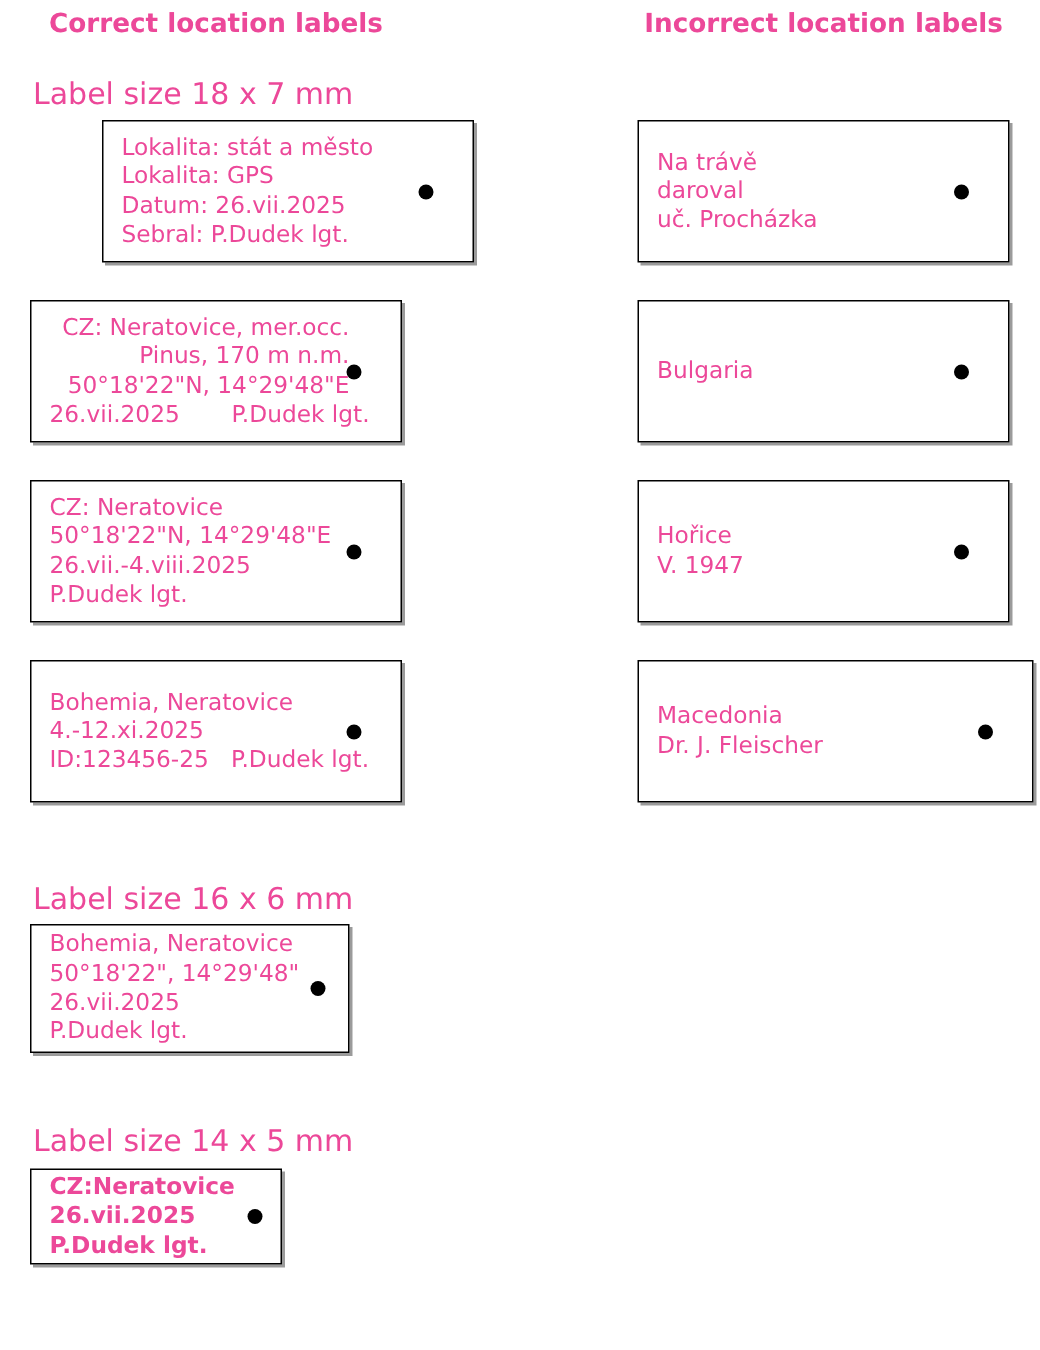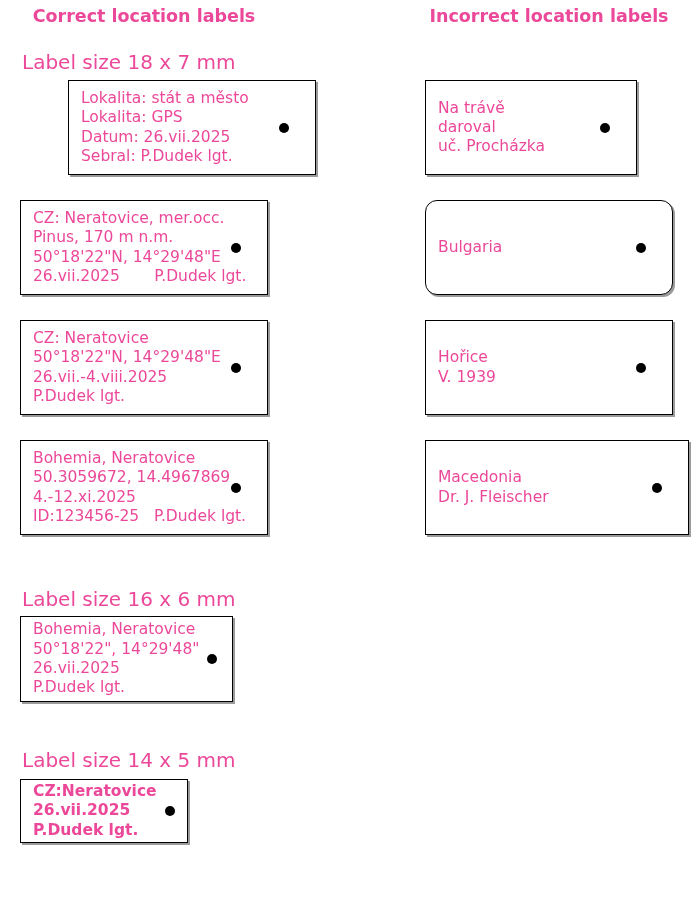--- a/index.html
+++ b/index.html
@@ -72,59 +72,58 @@
   <div class="size-label" style="top:53px">Label size 18 x 7 mm</div>
 
   <div class="lbox" style="left:20px; top:80px; width:248px; height:95px;margin-left:48px;">
     <div class="line">Lokalita: stát a město</div>
     <div class="line">Lokalita: GPS</div>
     <div class="line">Datum: 26.vii.2025</div>
     <div class="line">Sebral: P.Dudek lgt.</div>
     <span class="pin-dot"></span>
   </div>
 
-  <div class="lbox" style="left:20px; top:200px; width:248px; height:95px;">
+  <div class="lbox" style="left:20px; top:200px; width:248px; height:95px;text-align:right;">
     <div class="line">CZ: Neratovice, mer.occ.</div>
     <div class="line">Pinus, 170 m n.m.</div>
     <div class="line">50°18'22"N, 14°29'48"E</div>
     <div class="line">26.vii.2025       P.Dudek lgt.</div>
     <span class="pin-dot"></span>
   </div>
 
   <div class="lbox" style="left:20px; top:320px; width:248px; height:95px;">
     <div class="line">CZ: Neratovice</div>
     <div class="line">50°18'22"N, 14°29'48"E</div>
     <div class="line">26.vii.-4.viii.2025</div>
     <div class="line">P.Dudek lgt.</div>
     <span class="pin-dot"></span>
   </div>
 
   <div class="lbox" style="left:20px; top:440px; width:248px; height:95px;">
     <div class="line">Bohemia, Neratovice</div>
-    <div class="line">50.3059672, 14.4967869</div>
     <div class="line">4.-12.xi.2025</div>
     <div class="line">ID:123456-25   P.Dudek lgt.</div>
     <span class="pin-dot"></span>
   </div>
 
-  <div class="lbox" style="left:425px; top:80px; width:212px; height:95px;">
+  <div class="lbox" style="left:425px; top:80px; width:248px; height:95px;">
     <div class="line">Na trávě</div>
     <div class="line">daroval</div>
     <div class="line">uč. Procházka</div>
     <span class="pin-dot"></span>
   </div>
 
-  <div class="lbox" style="left:425px; top:200px; width:248px; height:95px;border-radius:12px;">
+  <div class="lbox" style="left:425px; top:200px; width:248px; height:95px;">
     <div class="line">Bulgaria</div>
     <span class="pin-dot"></span>
   </div>
 
   <div class="lbox" style="left:425px; top:320px; width:248px; height:95px;">
     <div class="line">Hořice</div>
-    <div class="line">V. 1939</div>
+    <div class="line">V. 1947</div>
     <span class="pin-dot"></span>
   </div>
 
   <div class="lbox" style="left:425px; top:440px; width:264px; height:95px;">
     <div class="line">Macedonia</div>
     <div class="line">Dr. J. Fleischer</div>
     <span class="pin-dot"></span>
   </div>
 
   <div class="size-label" style="top:590px">Label size 16 x 6 mm</div>

